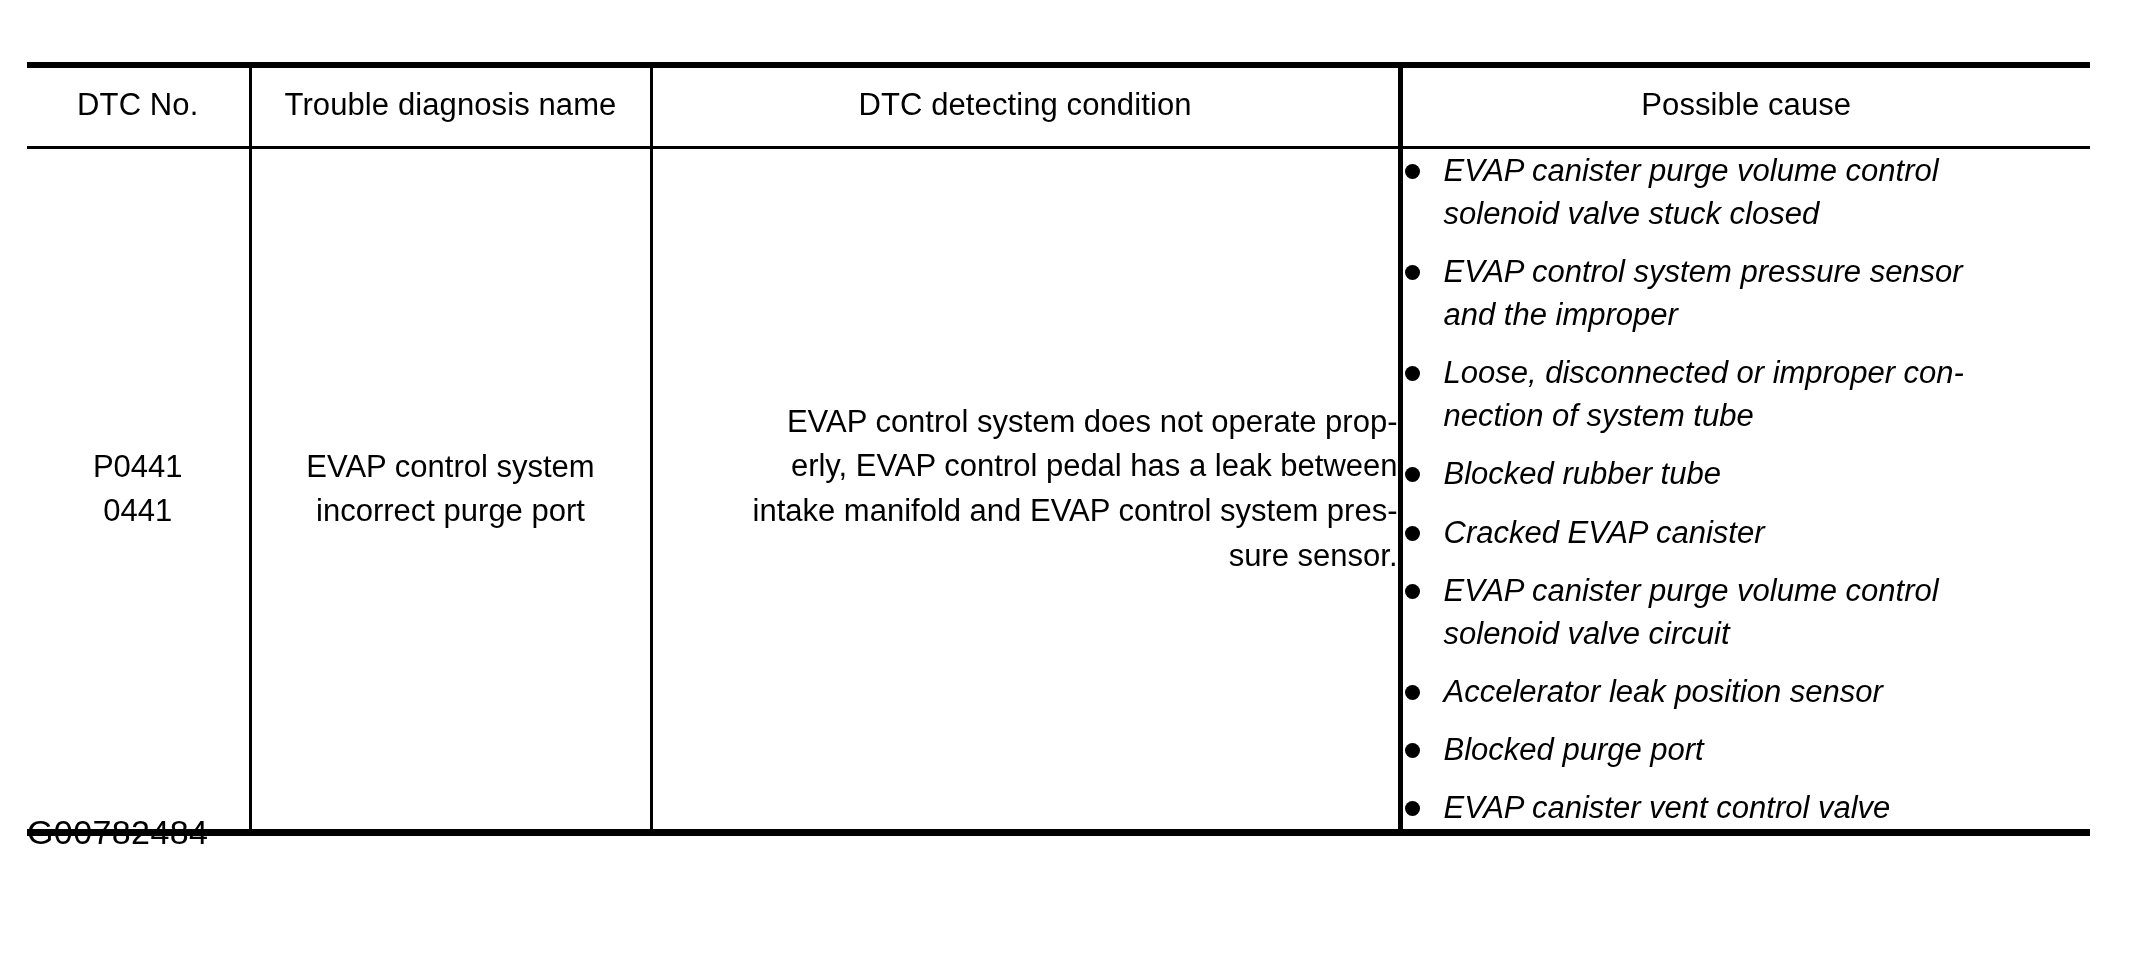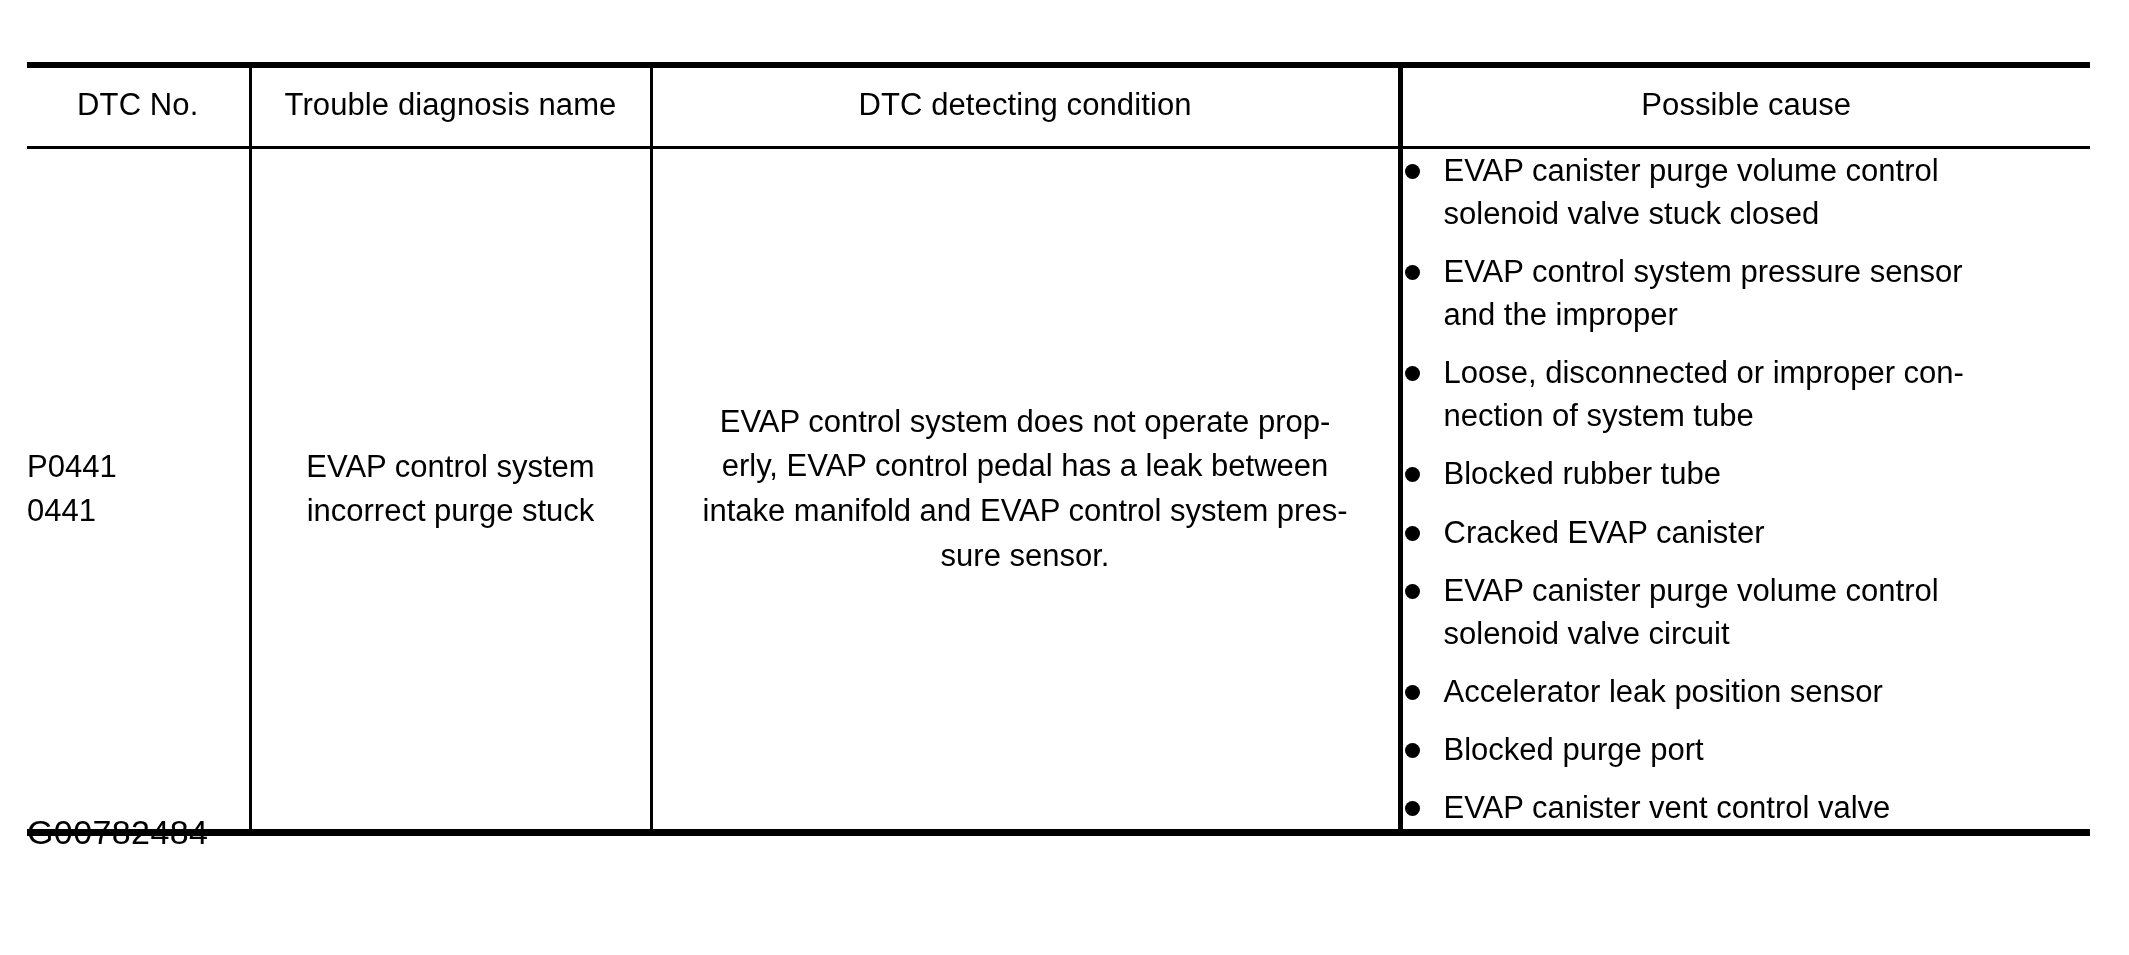--- a/index.html
+++ b/index.html
@@ -61,34 +61,35 @@
 
   
   .dtc-table tbody td {
     vertical-align: middle;
     font-size: 31px;
     padding: 0;
     border-bottom: 7px solid #000;
   }
 
   .cell-dtc {
+    text-align: center;
     line-height: 1.42;
     padding: 6px 4px 6px 4px;
   }
   .cell-dtc .dtc-line { display: block; }
 
   .cell-name {
     text-align: center;
     line-height: 1.42;
     padding: 6px 10px 6px 24px;
   }
   .cell-name .name-line { display: block; }
 
   .cell-cond {
-    text-align: center;
+    text-align: right;
     line-height: 1.44;
     padding: 6px 14px 6px 24px;
   }
   .cell-cond .cond-line { display: block; }
 
   .cell-cause {
     vertical-align: top;
     padding: 27px 10px 18px 22px;
   }
 
@@ -97,20 +98,21 @@
     list-style: none;
     margin: 0;
     padding: 0;
   }
   .cause-item {
     position: relative;
     padding-left: 41px;
     margin-bottom: 15px;
     line-height: 1.39;
     font-size: 31px;
+    font-style: italic;
   }
   .cause-item:last-child { margin-bottom: 0; }
 
   .cause-item .bullet {
     position: absolute;
     left: 2px;
     top: 15px;
     width: 15px;
     height: 15px;
     background: #000;
@@ -153,21 +155,21 @@
     <tbody>
       <tr>
 
         <td class="cell-dtc">
           <span class="dtc-line">P0441</span>
           <span class="dtc-line">0441</span>
         </td>
 
         <td class="cell-name col-sep-thin">
           <span class="name-line">EVAP control system</span>
-          <span class="name-line">incorrect purge stuck</span>
+          <span class="name-line">incorrect purge port</span>
         </td>
 
         <td class="cell-cond col-sep-thin">
           <span class="cond-line">EVAP control system does not operate prop-</span>
           <span class="cond-line">erly, EVAP control pedal has a leak between</span>
           <span class="cond-line">intake manifold and EVAP control system pres-</span>
           <span class="cond-line">sure sensor.</span>
         </td>
 
         <td class="cell-cause col-sep-thick">

